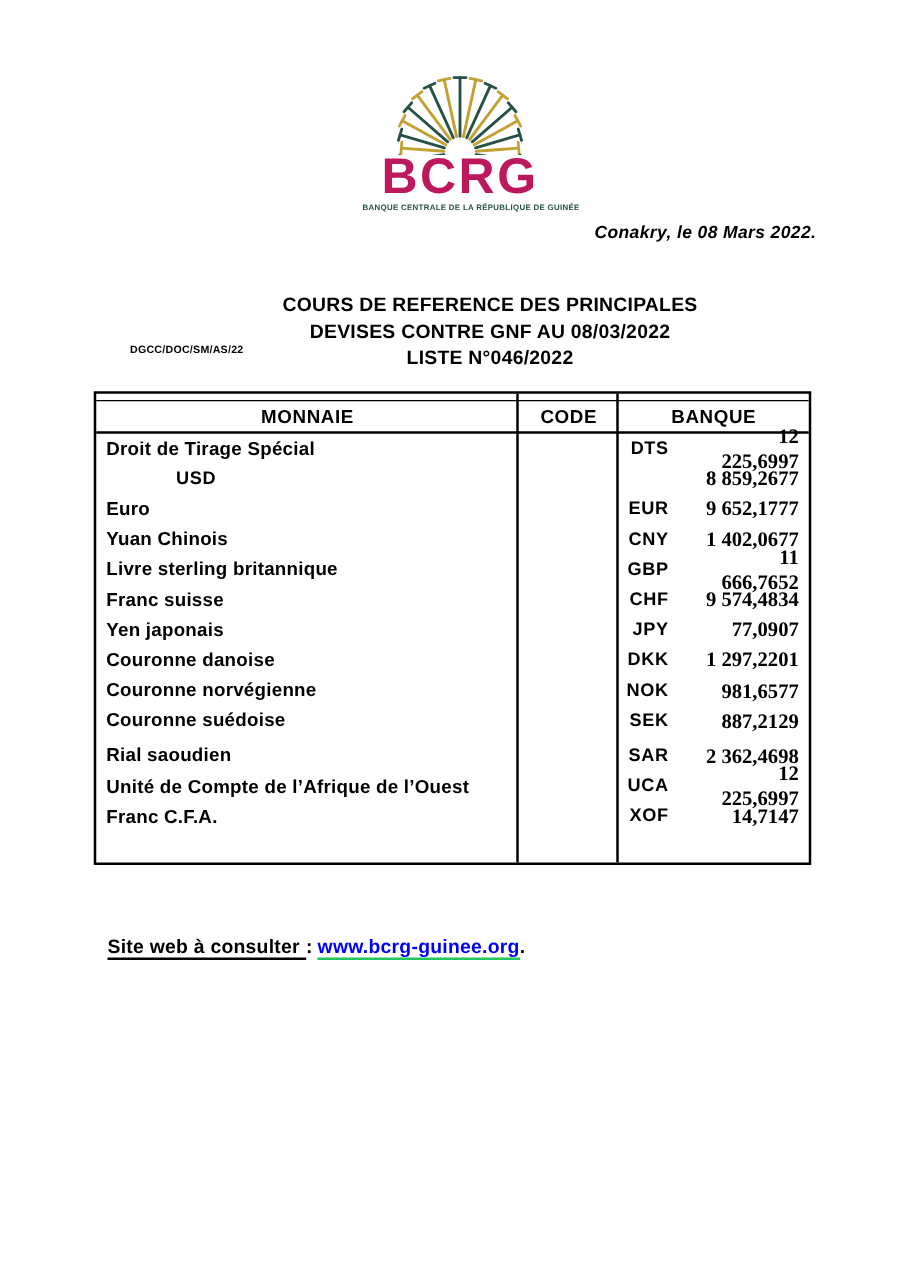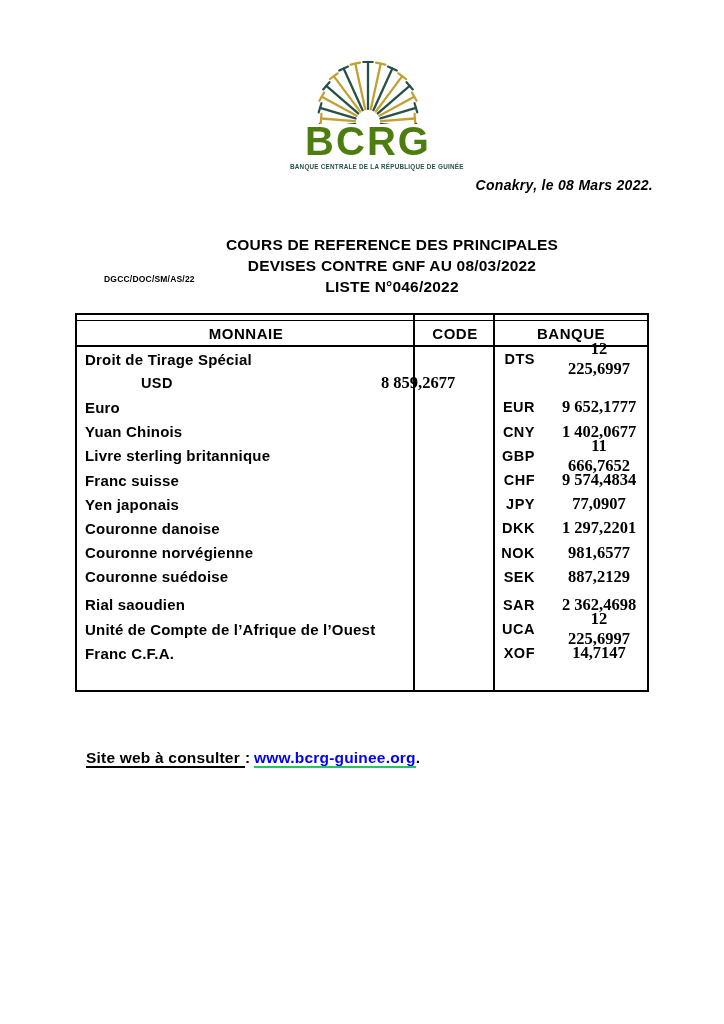--- a/index.html
+++ b/index.html
@@ -8,21 +8,21 @@
     position:relative; width:724px; height:1024px; margin:0 auto;
     background:#ffffff; overflow:hidden;
     font-family:"Liberation Sans", sans-serif; color:#000;
   }
 
   
   .logo { position:absolute; left:290px; top:44px; width:156px; text-align:center; }
   .logo svg { display:block; margin:0 auto; }
   .logo-acronym {
     font-weight:bold; font-size:40px; line-height:38px; letter-spacing:2px;
-    color:#4d7c0f; margin-top:-2px;
+    color:#be185d; margin-top:-2px;
   }
   .logo-subtitle {
     font-weight:bold; font-size:6.3px; letter-spacing:0.25px;
     color:#265147; margin-top:3px; white-space:nowrap;
   }
 
   
   .dateline {
     position:absolute; top:177px; right:71px;
     font-size:14px; font-style:italic; font-weight:bold; letter-spacing:0.3px;
@@ -63,21 +63,21 @@
   .trow.gap-before { margin-top:4px; }
   .cell-monnaie {
     width:338px; padding-left:8px; font-weight:bold; font-size:15px;
     letter-spacing:0.2px; white-space:nowrap;
   }
   .cell-code {
     width:96px; text-align:right; font-weight:bold; font-size:14.5px;
     letter-spacing:0.5px;
   }
   .cell-cours {
-    flex:1; text-align:center; padding-right:8px;
+    flex:1; text-align:right; padding-right:8px;
     font-family:"Liberation Serif", serif; font-weight:bold; font-size:16.5px;
   }
 
   
   .site-line { position:absolute; left:86px; top:749px; font-size:15.5px; font-weight:bold; }
   .site-label { border-bottom:2px solid #000; padding-right:5px; letter-spacing:0.2px; }
   .site-colon { padding-right:4px; }
   .site-link  { color:#0000ff; border-bottom:2px solid #22c55e; cursor:pointer; letter-spacing:0.2px;text-align:center; }
   .site-period { color:#000; }
 </style>

